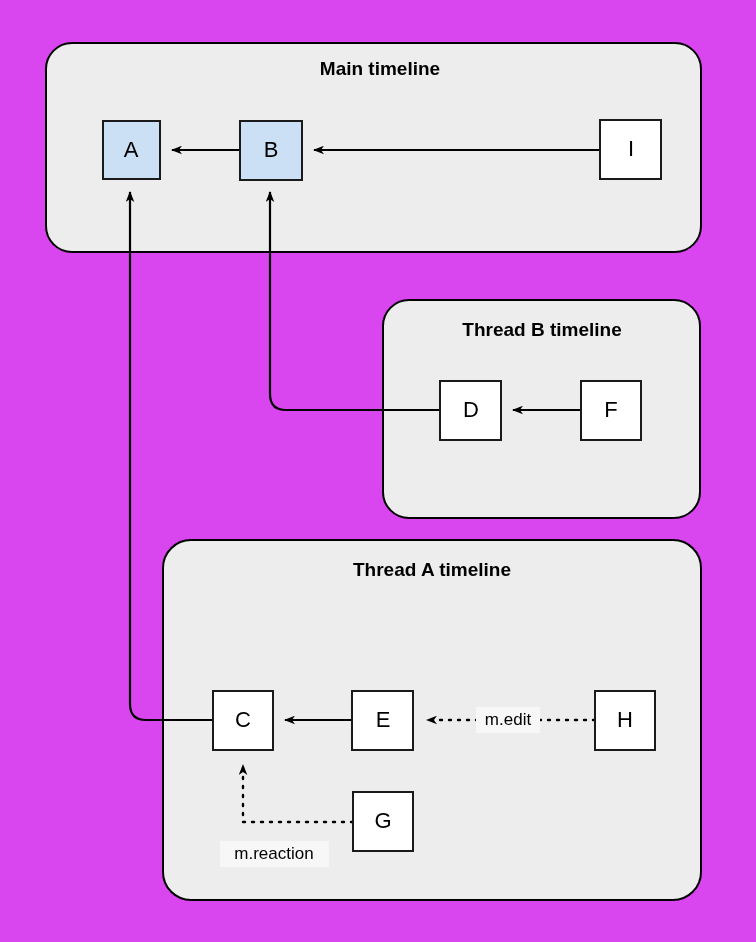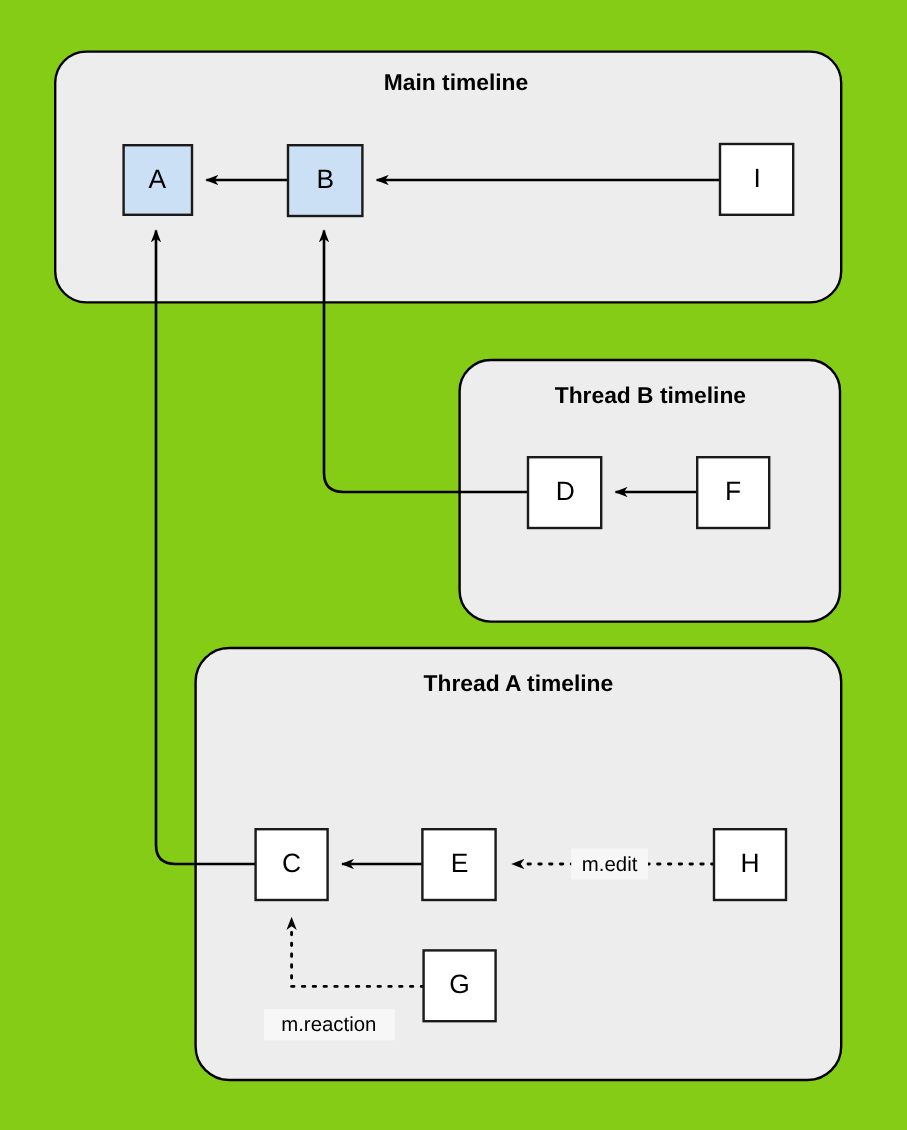--- a/index.html
+++ b/index.html
@@ -4,21 +4,21 @@
 <style>
   html, body {
     margin: 0;
     padding: 0;
     background: #ffffff;
   }
   #canvas {
     position: relative;
     width: 756px;
     height: 942px;
-    background: #84cc16;
+    background: #d946ef;
     font-family: "Liberation Sans", sans-serif;
     overflow: hidden;
   }
   #diagram-svg {
     position: absolute;
     left: 0;
     top: 0;
     width: 756px;
     height: 942px;
   }

